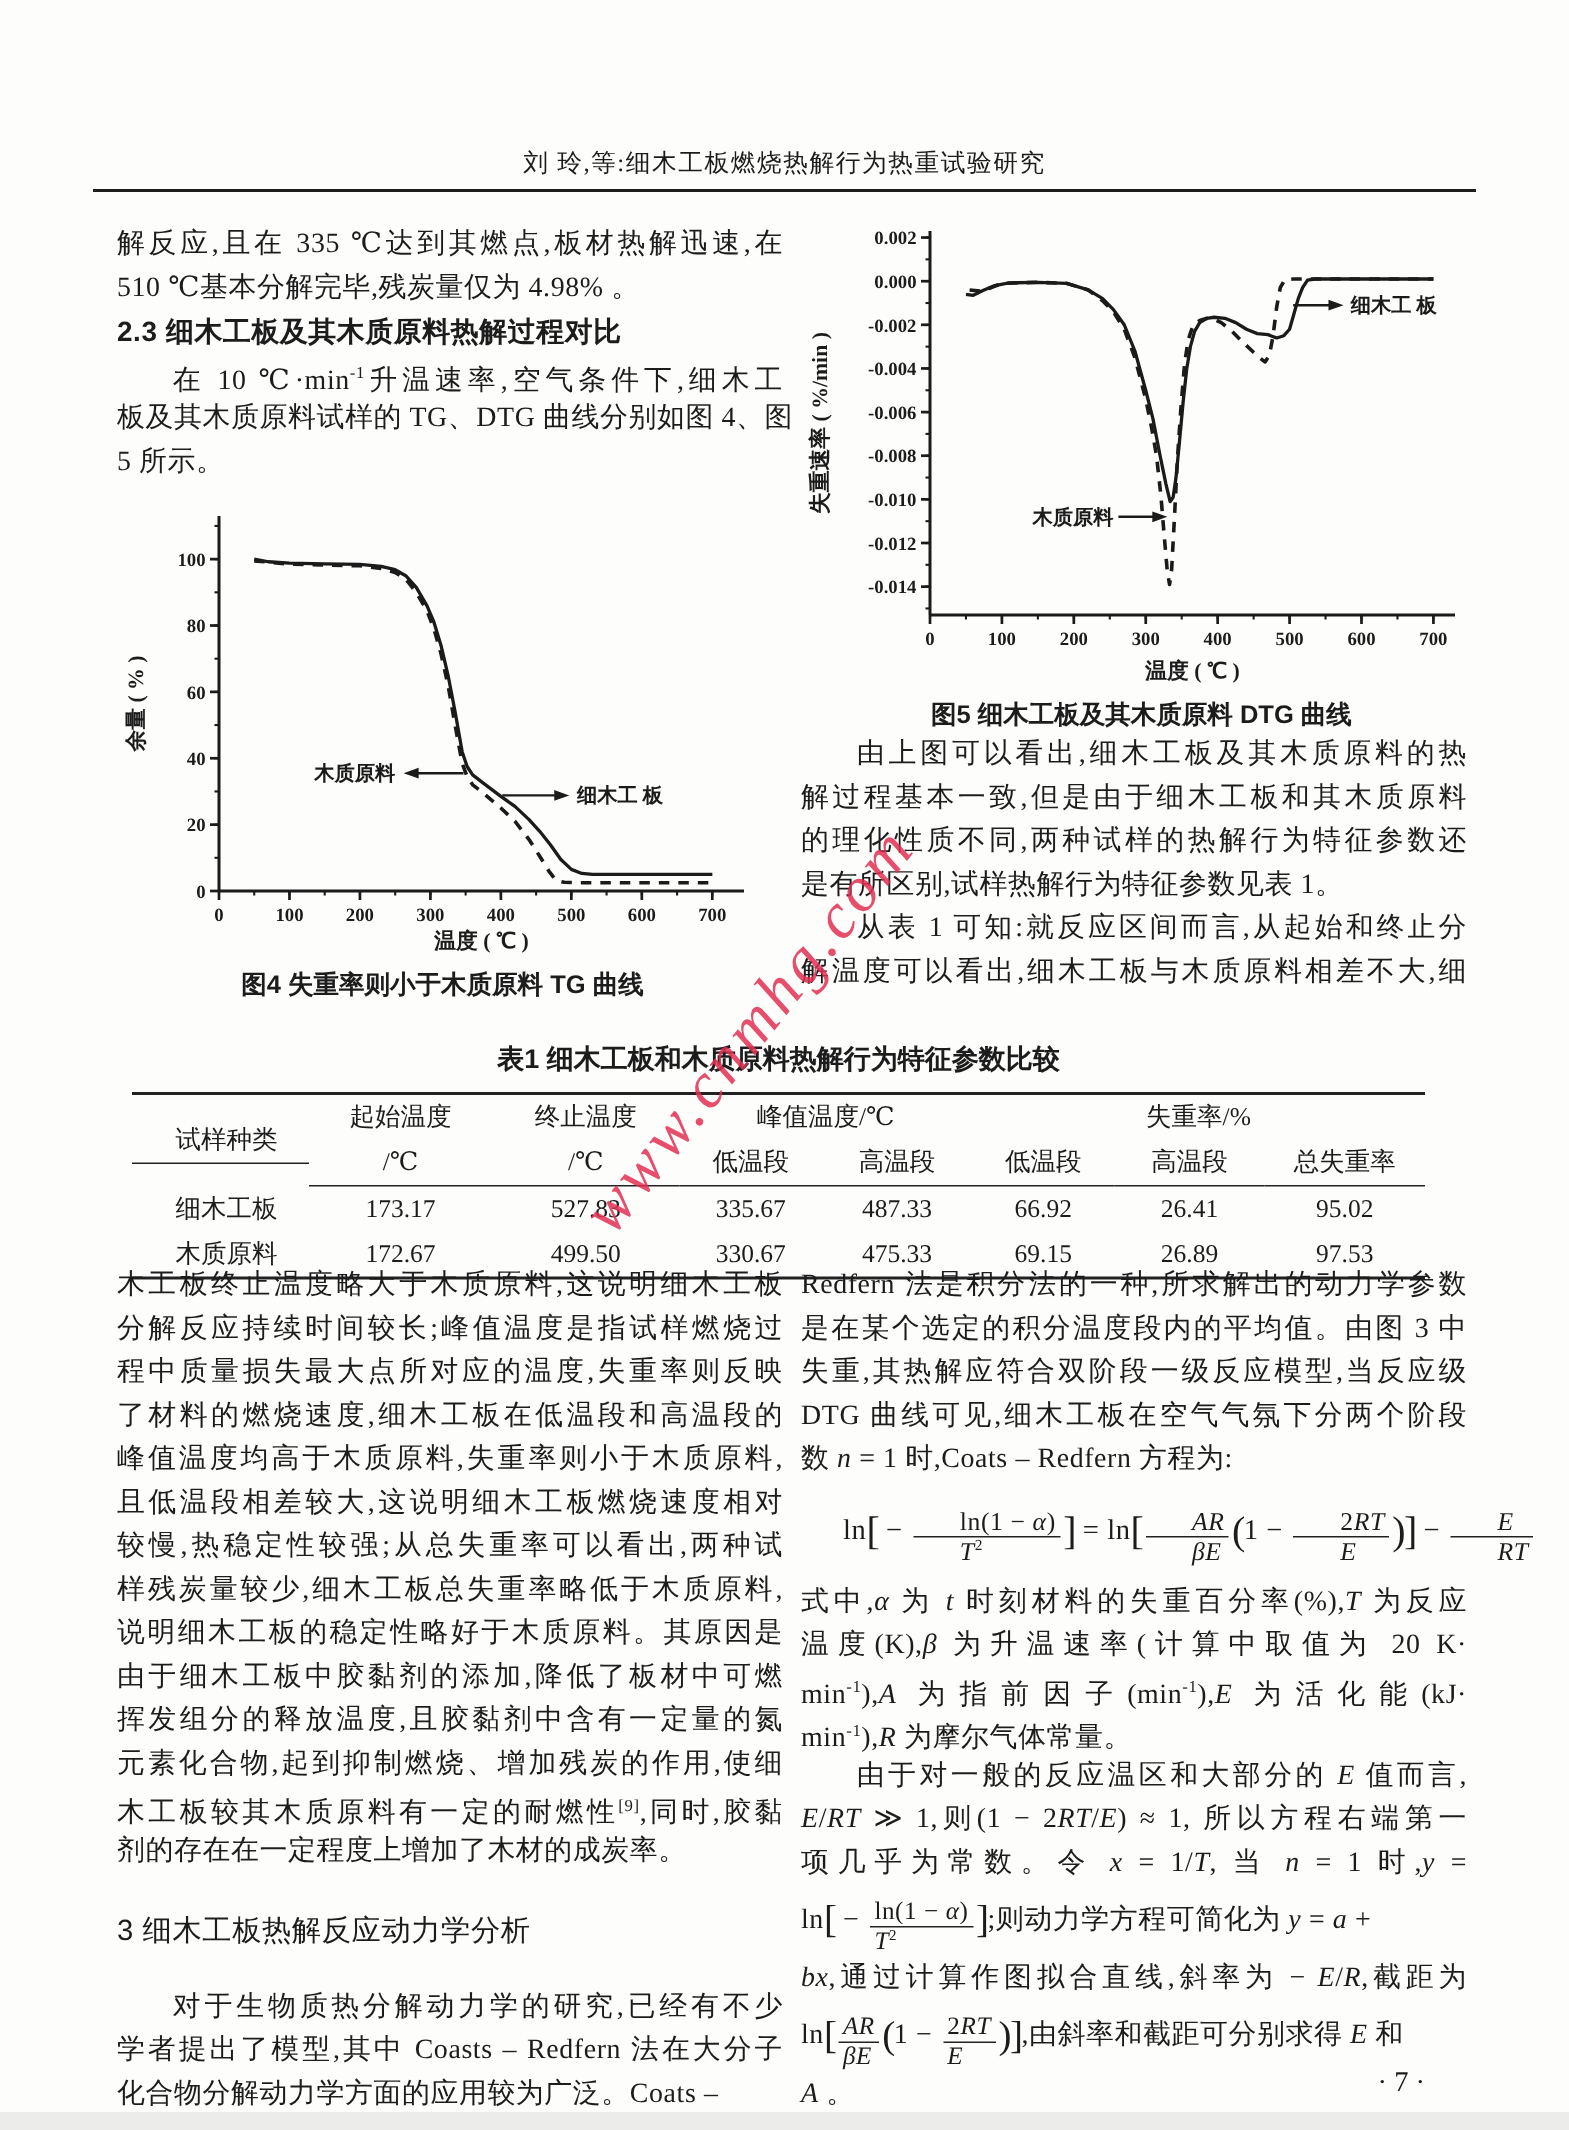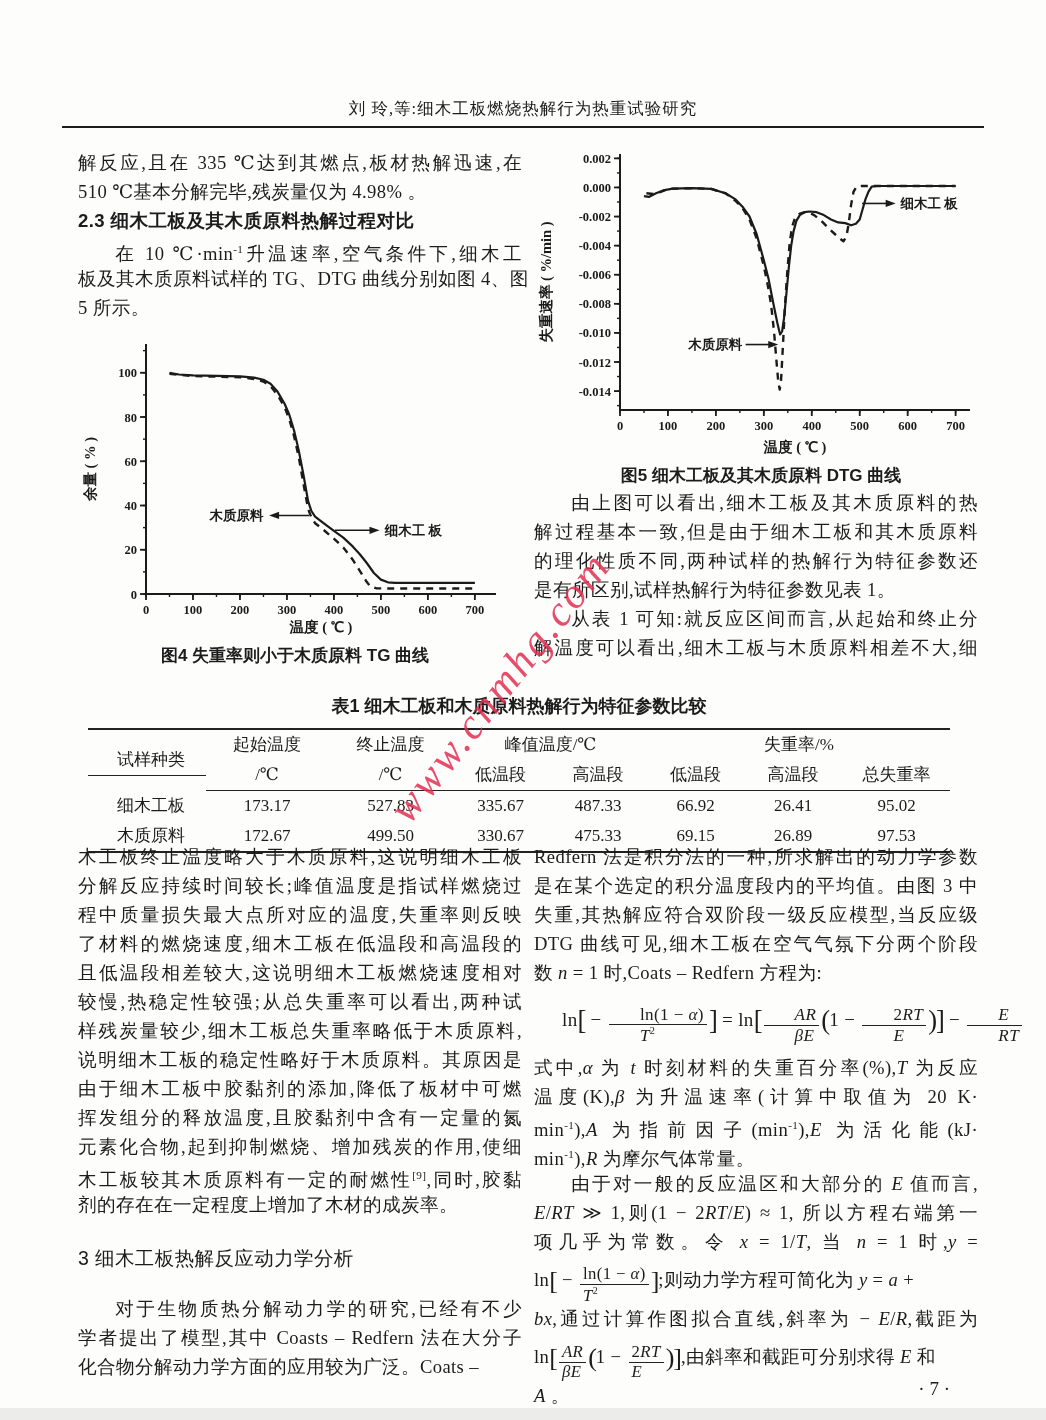--- a/index.html
+++ b/index.html
@@ -263,20 +263,21 @@
       <div>26.89</div>
       <div>97.53</div>
     </div>
   </div>
 
   <div class="abs col" style="left:78px;top:842px;">
       <p class="line">木工板终止温度略大于木质原料,这说明细木工板</p>
       <p class="line">分解反应持续时间较长;峰值温度是指试样燃烧过</p>
       <p class="line">程中质量损失最大点所对应的温度,失重率则反映</p>
       <p class="line">了材料的燃烧速度,细木工板在低温段和高温段的</p>
+      <p class="line">峰值温度均高于木质原料,失重率则小于木质原料,</p>
       <p class="line">且低温段相差较大,这说明细木工板燃烧速度相对</p>
       <p class="line">较慢,热稳定性较强;从总失重率可以看出,两种试</p>
       <p class="line">样残炭量较少,细木工板总失重率略低于木质原料,</p>
       <p class="line">说明细木工板的稳定性略好于木质原料。其原因是</p>
       <p class="line">由于细木工板中胶黏剂的添加,降低了板材中可燃</p>
       <p class="line">挥发组分的释放温度,且胶黏剂中含有一定量的氮</p>
       <p class="line">元素化合物,起到抑制燃烧、增加残炭的作用,使细</p>
       <p class="line">木工板较其木质原料有一定的耐燃性<sup>[9]</sup>,同时,胶黏</p>
       <p class="line nj">剂的存在在一定程度上增加了木材的成炭率。</p>
       <p class="line sec-heading nj">3  细木工板热解反应动力学分析</p>

